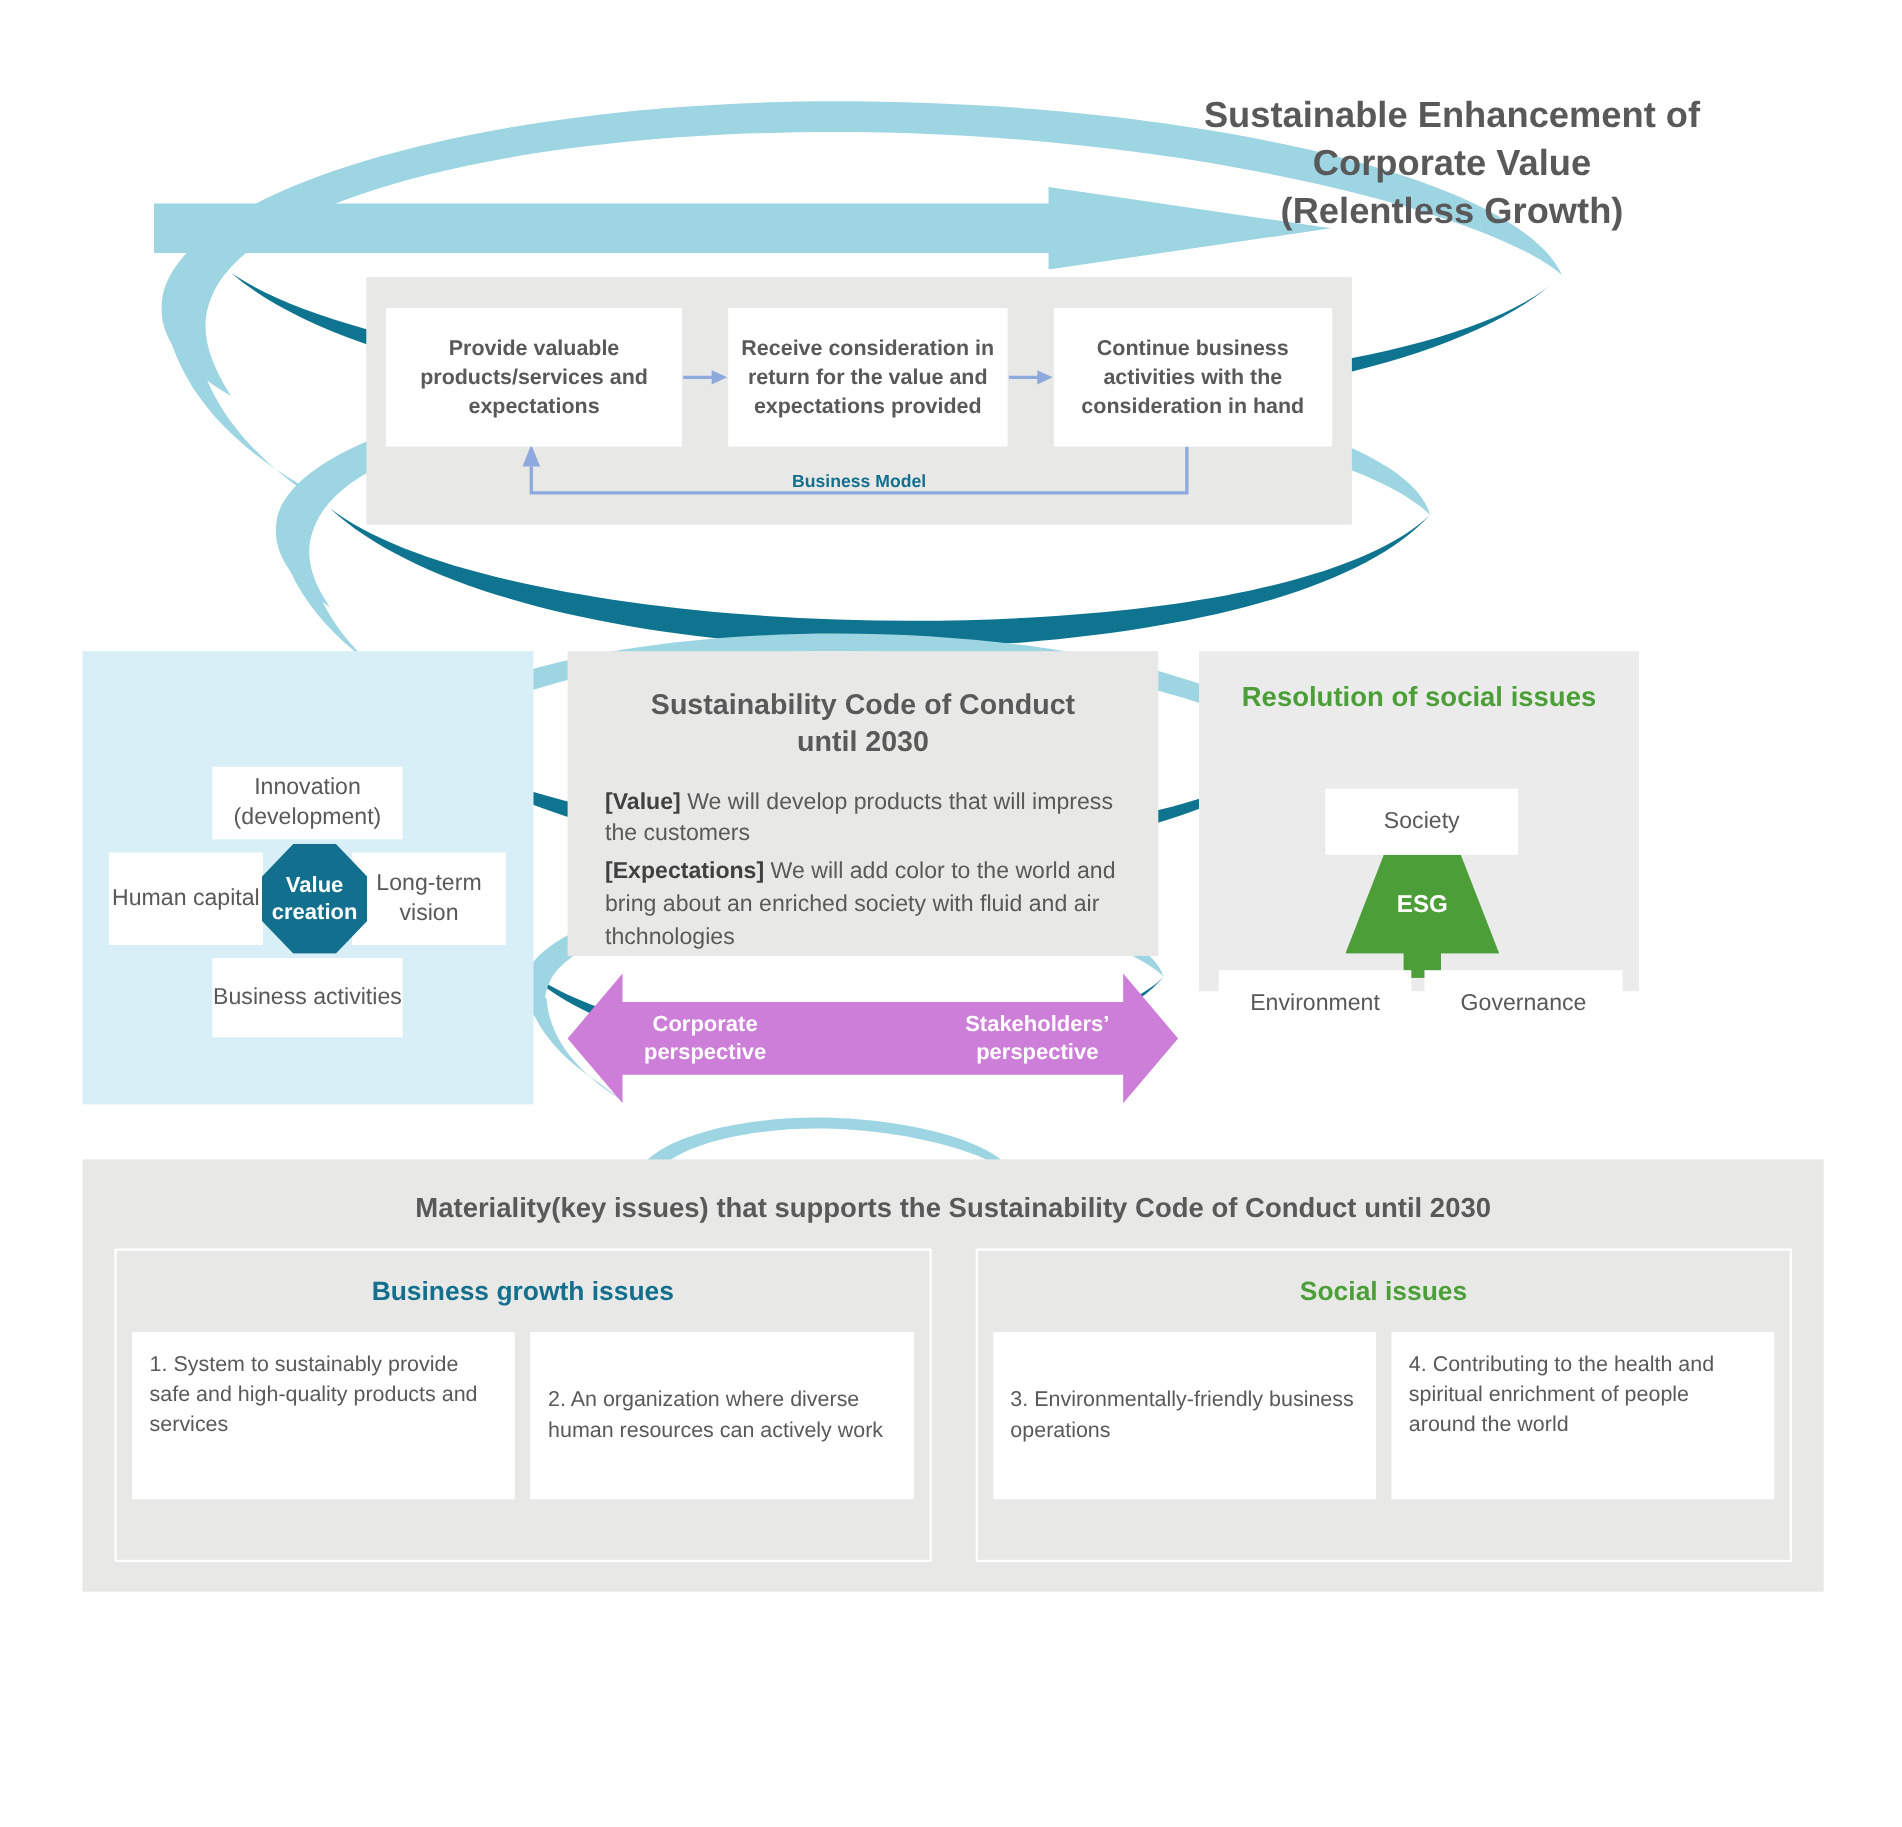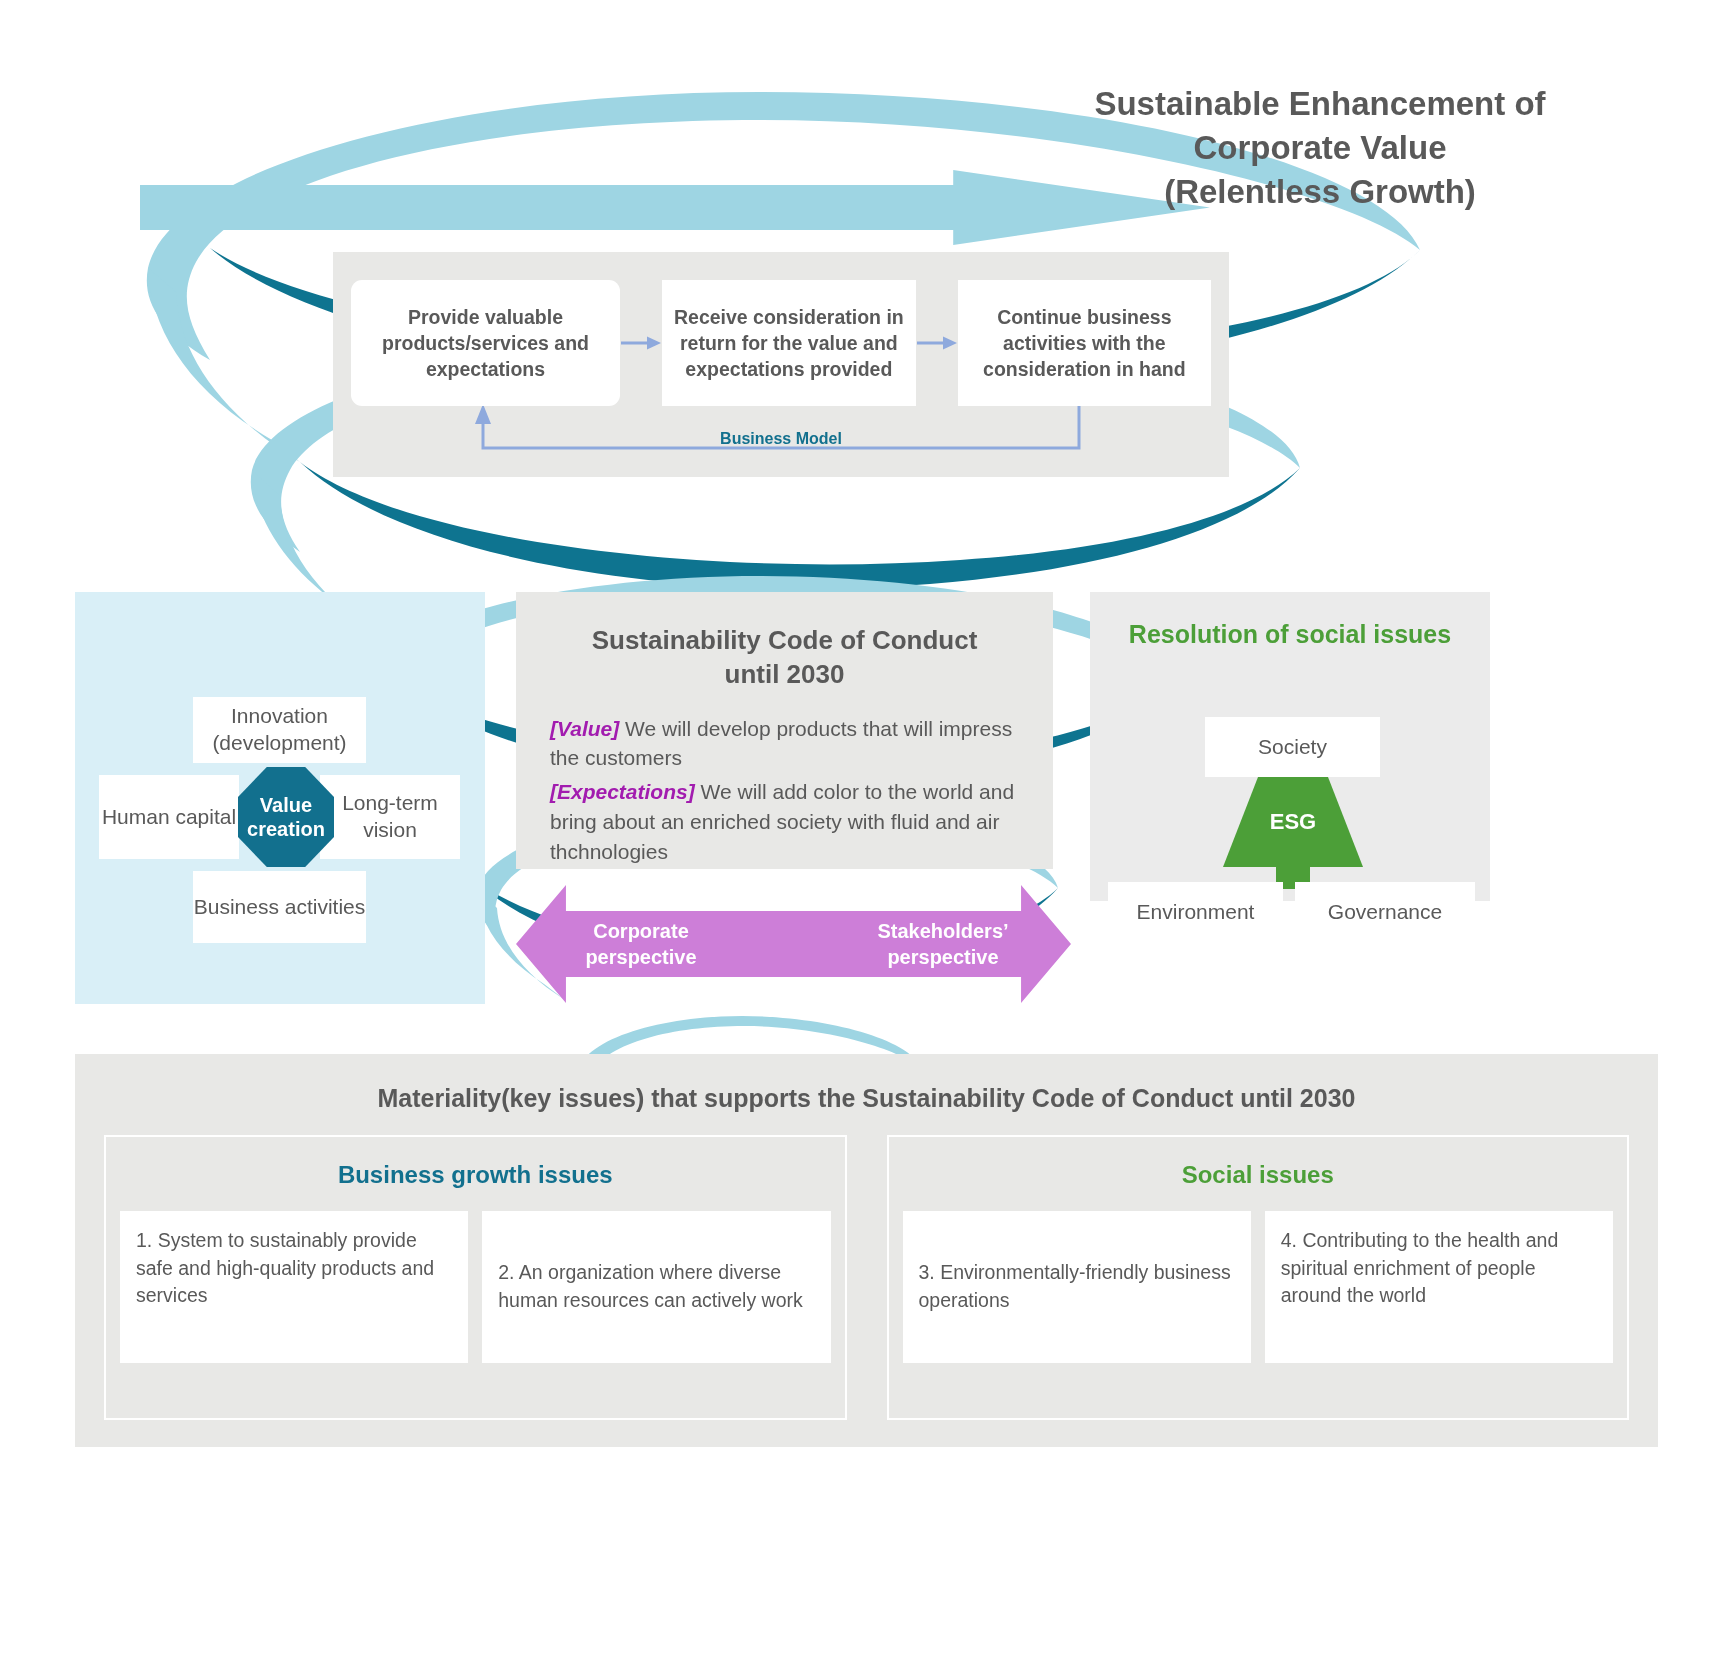--- a/index.html
+++ b/index.html
@@ -31,21 +31,21 @@
     position:absolute; left:333px; top:252px; width:896px; height:225px;
     background:#e8e8e6;
   }
   .bm-boxes { position:absolute; left:18px; top:28px; width:860px; display:flex; gap:0; }
   .bm-box {
     background:#ffffff; color:#595959;
     font-size:19.5px; font-weight:bold; line-height:1.35;
     text-align:center; display:flex; align-items:center; justify-content:center;
     padding:10px 8px;
   }
-  #bm0 { width:274px; height:126px;border-radius:11px; }
+  #bm0 { width:274px; height:126px; }
   #bm1 { width:258px; height:126px; }
   #bm2 { width:258px; height:126px; }
   .bm-gap { width:43px; display:flex; align-items:center; justify-content:center; }
   .bm-arrow-svg { display:block; }
   .bm-label {
     position:absolute; left:0; right:0; top:178px; text-align:center;
     font-size:16px; font-weight:bold; color:#12708e;
   }
   .bm-feedback { position:absolute; left:0; top:0; width:896px; height:225px; pointer-events:none; }
 
@@ -111,21 +111,21 @@
   
   .panel-center {
     position:absolute; left:516px; top:592px; width:537px; height:277px;
     background:#e8e8e6; padding:32px 34px 0 34px;
   }
   .sc-title {
     text-align:center; font-size:26px; font-weight:bold; color:#595959; line-height:1.3;
     margin-bottom:22px;
   }
   .sc-body { font-size:21px; color:#595959; line-height:1.42; }
-  .sc-body b { color:#a21caf;font-style:italic; }
+  .sc-body b { color:#404040; }
   .sc-para { margin-bottom:4px; }
 
   
   .purple-arrow {
     position:absolute; left:516px; top:885px; width:555px; height:118px;
     background:#cd7ed8;
     clip-path: polygon(0 50%, 9% 0, 9% 22%, 91% 22%, 91% 0, 100% 50%, 91% 100%, 91% 78%, 9% 78%, 9% 100%);
   }
   .pa-label {
     position:absolute; color:#ffffff; font-size:20px; font-weight:bold;

